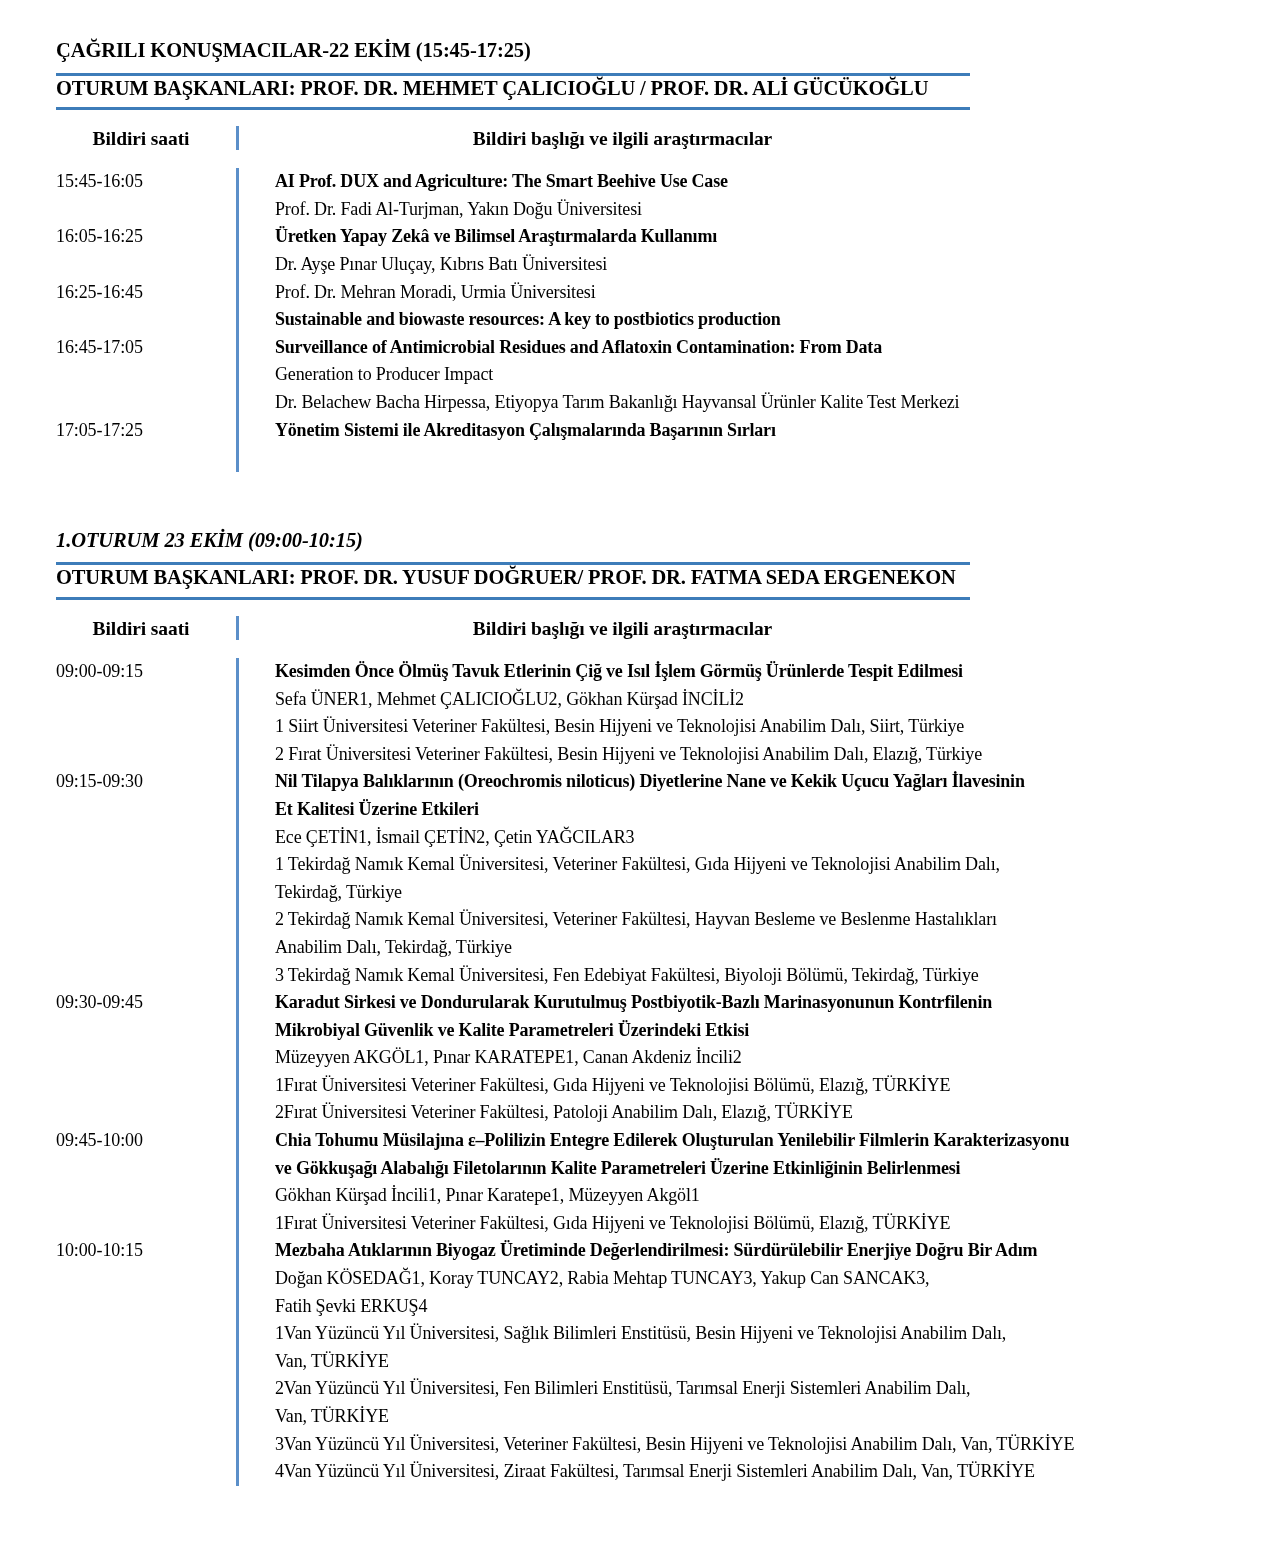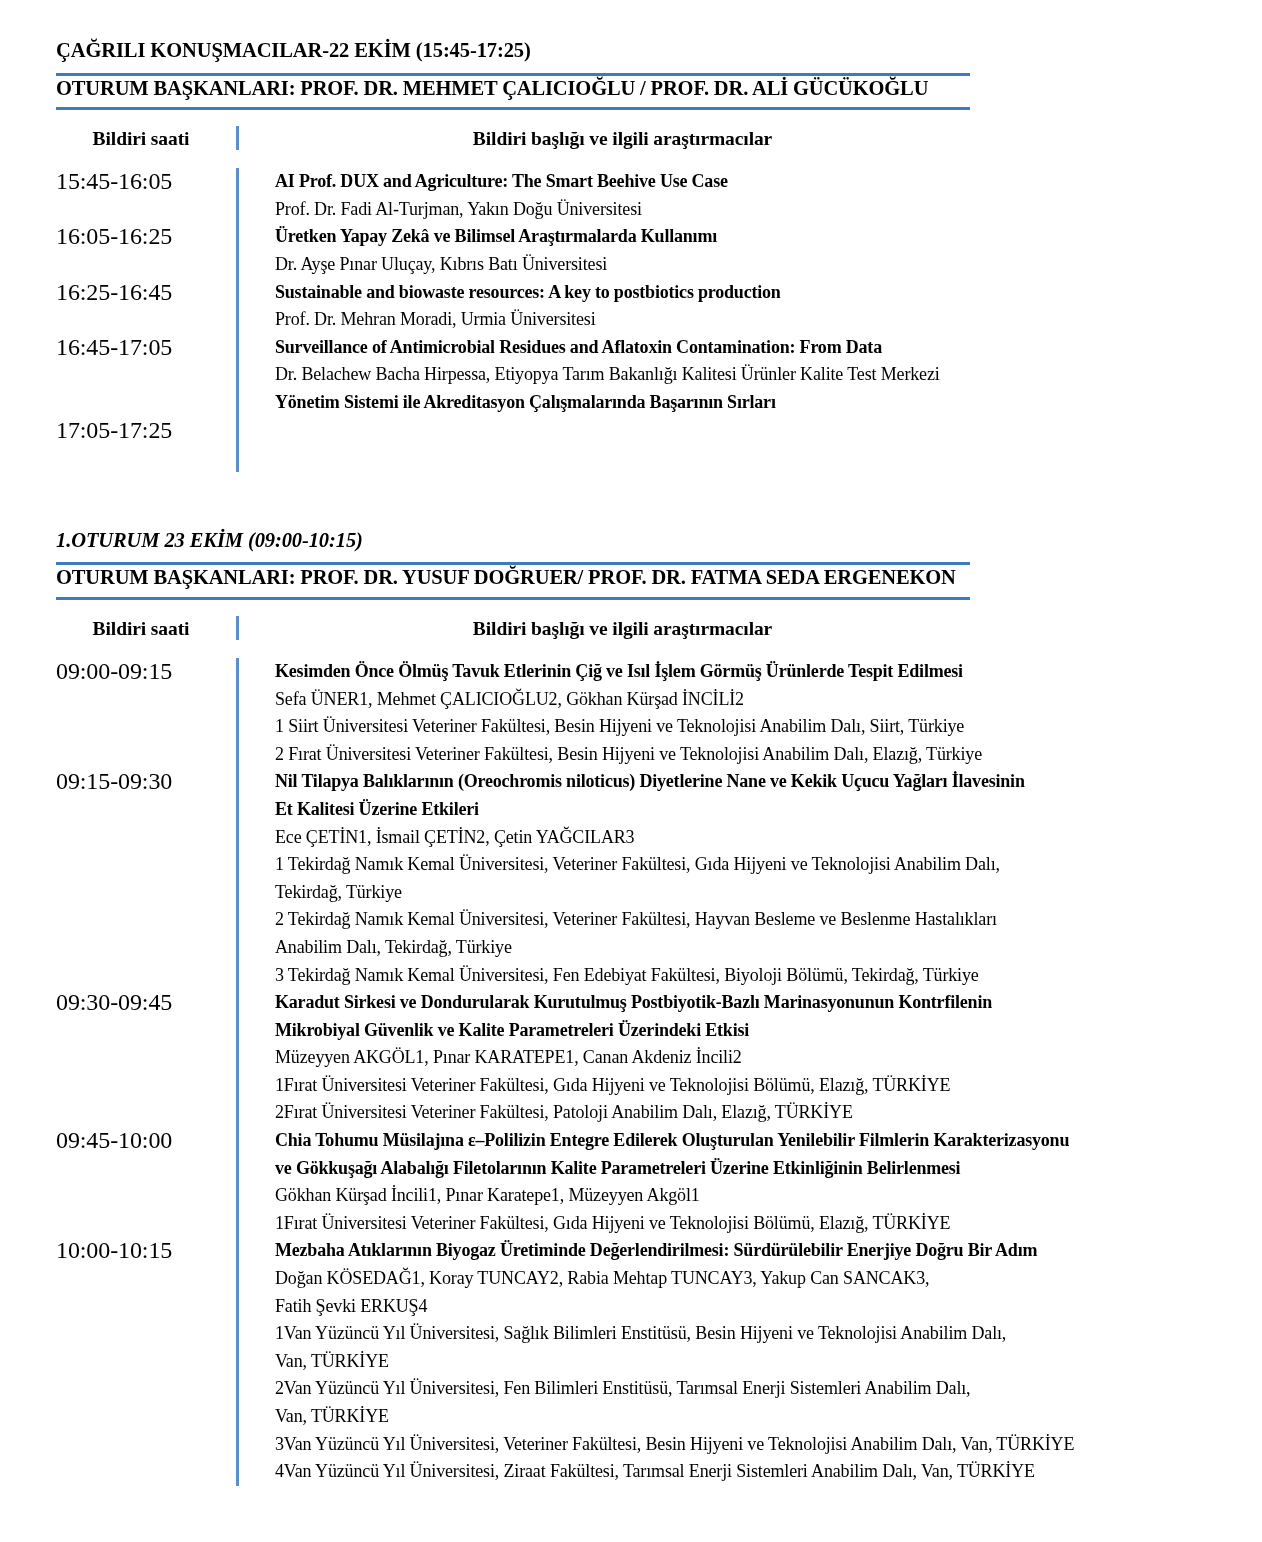--- a/index.html
+++ b/index.html
@@ -81,21 +81,21 @@
     letter-spacing: -0.1px;
   }
   .hdr {
     padding-bottom: 18px;
     text-align: center;
   }
   .hdr .col-time { padding-top: 2px; }
   .hdr .col-body { padding-top: 2px; }
 
   .body-rows .col-time {
-    font-size: 24px;
+    font-size: 18px;
     line-height: 27.6px;
     letter-spacing: -0.1px;
   }
   .body-rows .col-body {
     font-size: 18px;
     line-height: 27.6px;
     letter-spacing: -0.15px;
   }
 
   .line { white-space: nowrap; }
@@ -135,24 +135,25 @@
             <div class="line">&nbsp;</div>
             <div class="line">17:05-17:25</div>
             <div class="line">&nbsp;</div>
           </div>
         <div class="divider-cell"></div>
         <div class="col-body" id="b0">
             <div class="line b">AI Prof. DUX and Agriculture: The Smart Beehive Use Case</div>
             <div class="line">Prof. Dr. Fadi Al-Turjman, Yakın Doğu Üniversitesi</div>
             <div class="line b">Üretken Yapay Zekâ ve Bilimsel Araştırmalarda Kullanımı</div>
             <div class="line">Dr. Ayşe Pınar Uluçay, Kıbrıs Batı Üniversitesi</div>
+            <div class="line">Prof. Dr. Mehran Moradi, Urmia Üniversitesi</div>
             <div class="line b">Sustainable and biowaste resources: A key to postbiotics production</div>
-            <div class="line">Prof. Dr. Mehran Moradi, Urmia Üniversitesi</div>
             <div class="line b">Surveillance of Antimicrobial Residues and Aflatoxin Contamination: From Data</div>
-            <div class="line">Dr. Belachew Bacha Hirpessa,  Etiyopya Tarım Bakanlığı Kalitesi Ürünler Kalite Test Merkezi</div>
+            <div class="line">Generation to Producer Impact</div>
+            <div class="line">Dr. Belachew Bacha Hirpessa,  Etiyopya Tarım Bakanlığı Hayvansal Ürünler Kalite Test Merkezi</div>
             <div class="line b">Yönetim Sistemi ile Akreditasyon Çalışmalarında Başarının Sırları</div>
           </div>
       </div>
     </div>
   </div>
 
   <div class="spacer-40"></div>
 
   <div>
     <div class="section-title block2-title">1.OTURUM 23 EKİM (09:00-10:15)</div>

